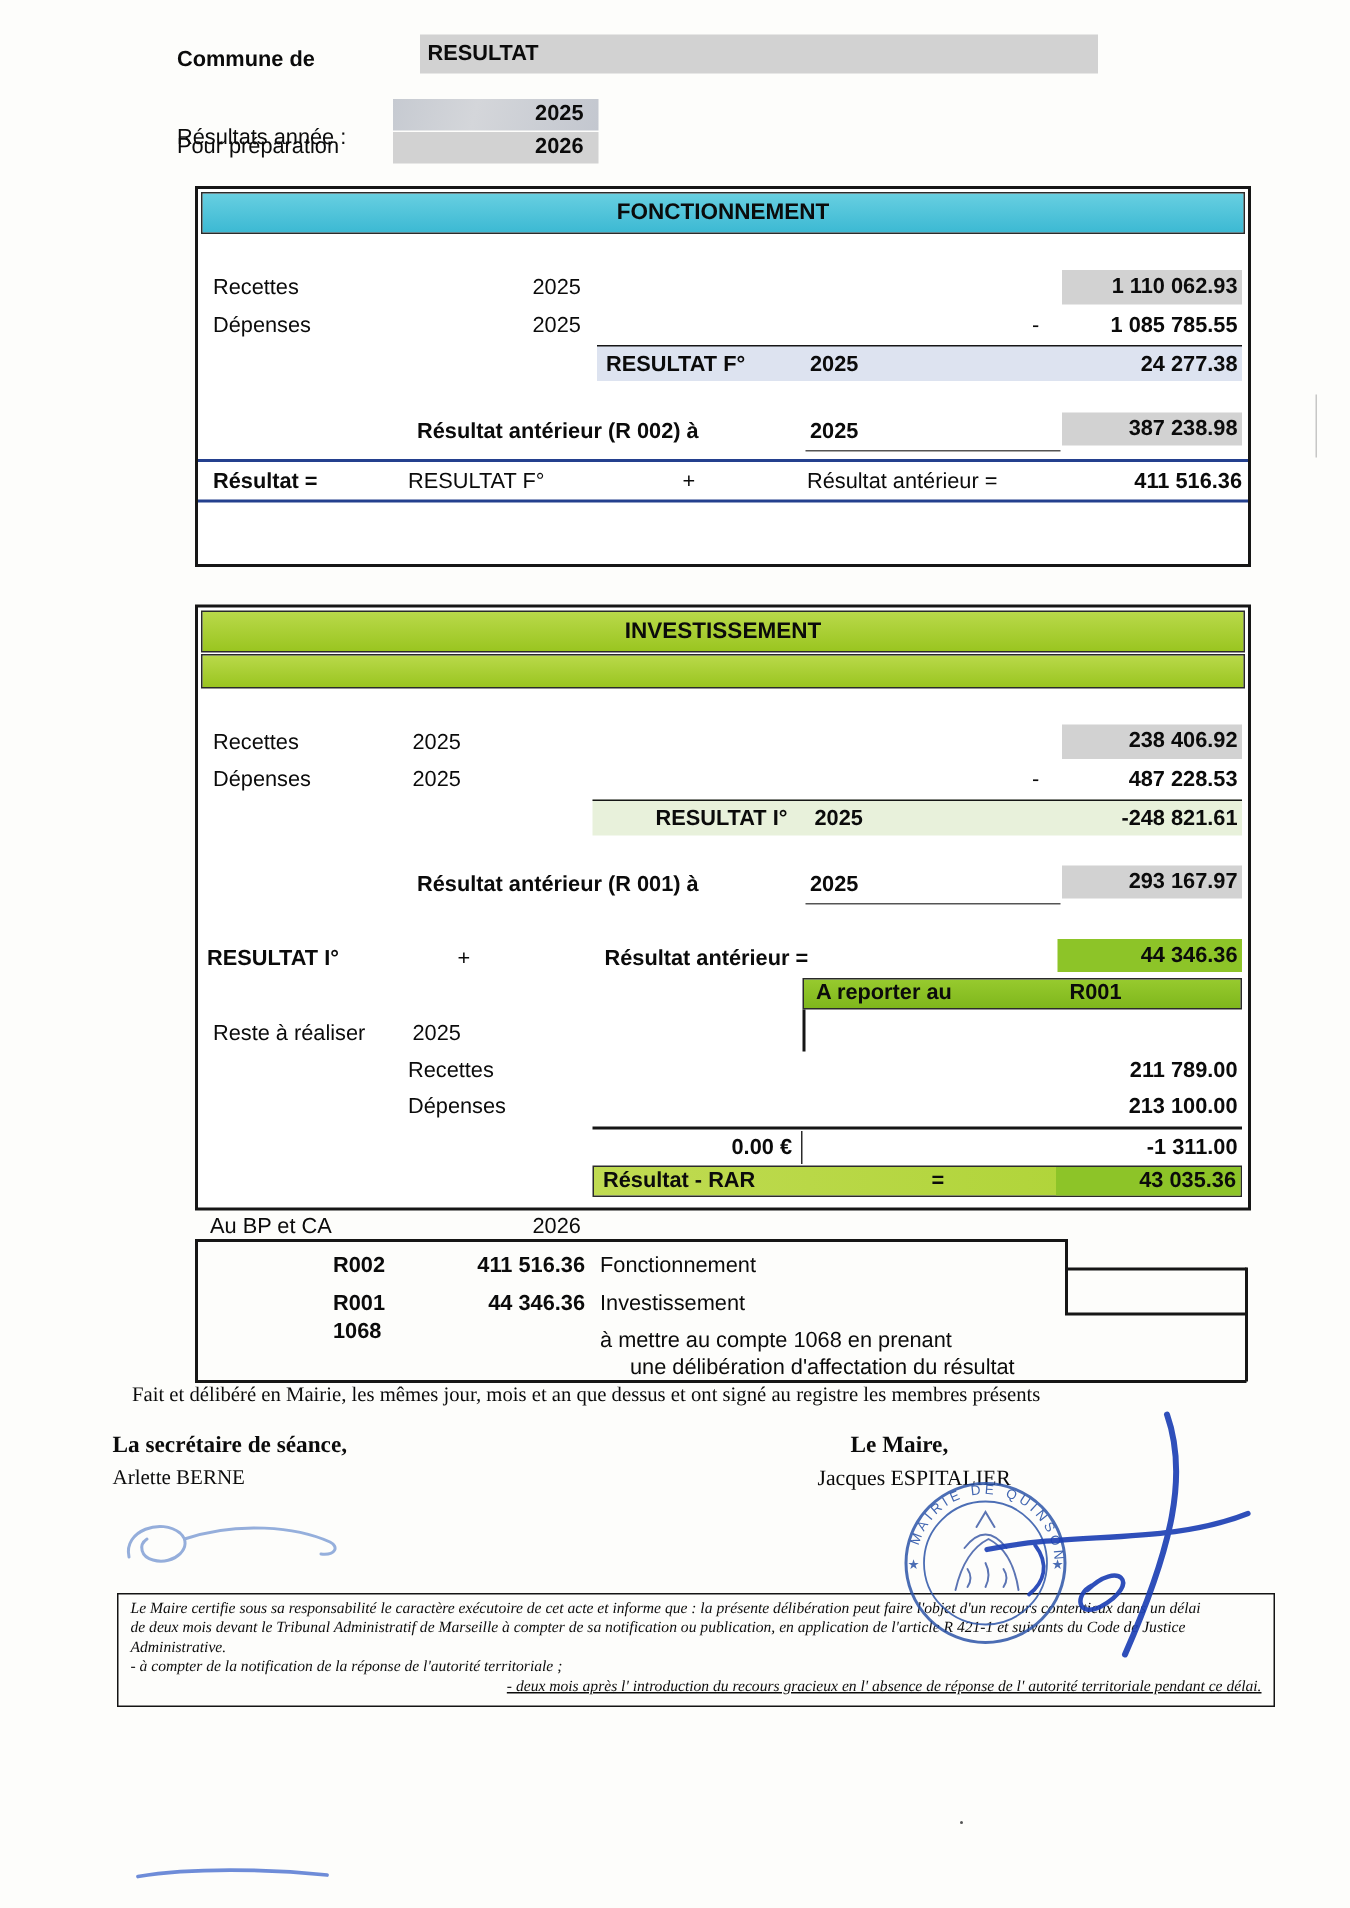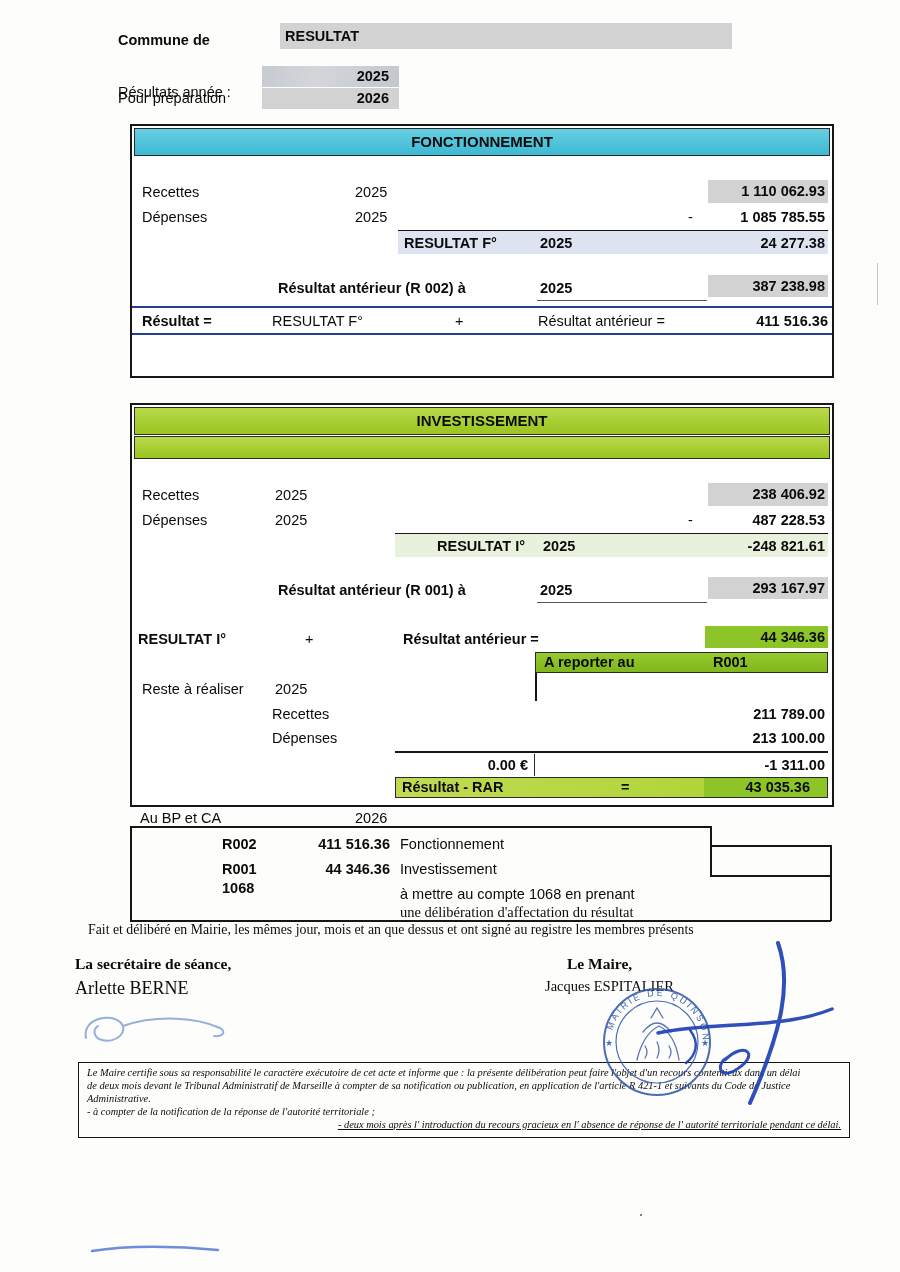--- a/index.html
+++ b/index.html
@@ -149,21 +149,21 @@
       <span class="sans num t14" style="display:block;padding-right:6px;line-height:22px;">0.00 €</span>
     </div>
     <div class="abs" style="left:576px;top:350px;width:120px;">
       <span class="sans num t14" style="display:block;padding-right:3px;">-1 311.00</span>
     </div>
 
     <div class="abs rar-row" style="left:263px;top:372px;width:433px;height:21px;border:1px solid #2a2a2a;box-sizing:border-box;">
       <span class="abs sans b t14" style="left:6px;top:0;line-height:19px;">Résultat - RAR</span>
       <span class="abs sans b t14" style="left:225px;top:0;line-height:19px;">=</span>
       <span class="abs cell-bright" style="right:0;top:0;width:123px;height:19px;">
-          <span class="sans num t14" style="display:block;padding-right:17px;line-height:19px;">43 035.36</span>
+          <span class="sans num t14" style="display:block;padding-right:3px;line-height:19px;">43 035.36</span>
         </span>
     </div>
   </div>
 
   <div class="abs sans t14" style="left:140px;top:808px;">Au BP et CA</div>
   <div class="abs sans t14" style="left:355px;top:808px;">2026</div>
 
   <div class="kline" style="left:130px;top:826px;width:581px;height:1.5px;"></div>
   <div class="kline" style="left:710px;top:826px;width:1.5px;height:50px;"></div>
   <div class="kline" style="left:710px;top:845px;width:121px;height:1.5px;"></div>
@@ -179,26 +179,26 @@
   <div class="abs sans t14" style="left:400px;top:834px;">Fonctionnement</div>
 
   <div class="abs sans b t14" style="left:222px;top:859px;">R001</div>
   <div class="abs" style="left:280px;top:859px;width:110px;">
       <span class="sans num t14" style="display:block;">44 346.36</span>
     </div>
   <div class="abs sans t14" style="left:400px;top:859px;">Investissement</div>
 
   <div class="abs sans b t14" style="left:222px;top:878px;">1068</div>
   <div class="abs sans t14" style="left:400px;top:884px;">à mettre au compte 1068 en prenant</div>
-  <div class="abs sans t14" style="left:400px;top:902px;font-family:Liberation Serif, serif;">une délibération d'affectation du résultat</div>
+  <div class="abs sans t14" style="left:420px;top:902px;">une délibération d'affectation du résultat</div>
 
   <div class="abs serif" style="left:88px;top:922px;font-size:13.8px;">Fait et délibéré en Mairie, les mêmes jour, mois et an que dessus et ont signé au registre les membres présents</div>
 
   <div class="abs serif b" style="left:75px;top:955px;font-size:15.5px;">La secrétaire de séance,</div>
-  <div class="abs serif" style="left:75px;top:978px;font-size:18px;">Arlette BERNE</div>
+  <div class="abs serif" style="left:75px;top:978px;font-size:14px;">Arlette BERNE</div>
 
   <div class="abs serif b" style="left:567px;top:955px;font-size:15.5px;">Le Maire,</div>
   <div class="abs serif" style="left:545px;top:978px;font-size:14.5px;">Jacques ESPITALIER</div>
 
   <svg class="abs" style="left:68px;top:1000px;z-index:5;" width="165" height="58" viewBox="0 0 165 58">
     <g fill="none" stroke="#8aa6d8" stroke-width="2" stroke-linecap="round" opacity="0.9">
       <path d="M18 38 C 14 20 40 12 52 22 C 62 31 48 44 34 40 C 26 38 24 30 30 26"></path>
       <path d="M55 26 C 90 14 130 18 152 28 C 158 31 156 37 146 36"></path>
     </g>
   </svg>

